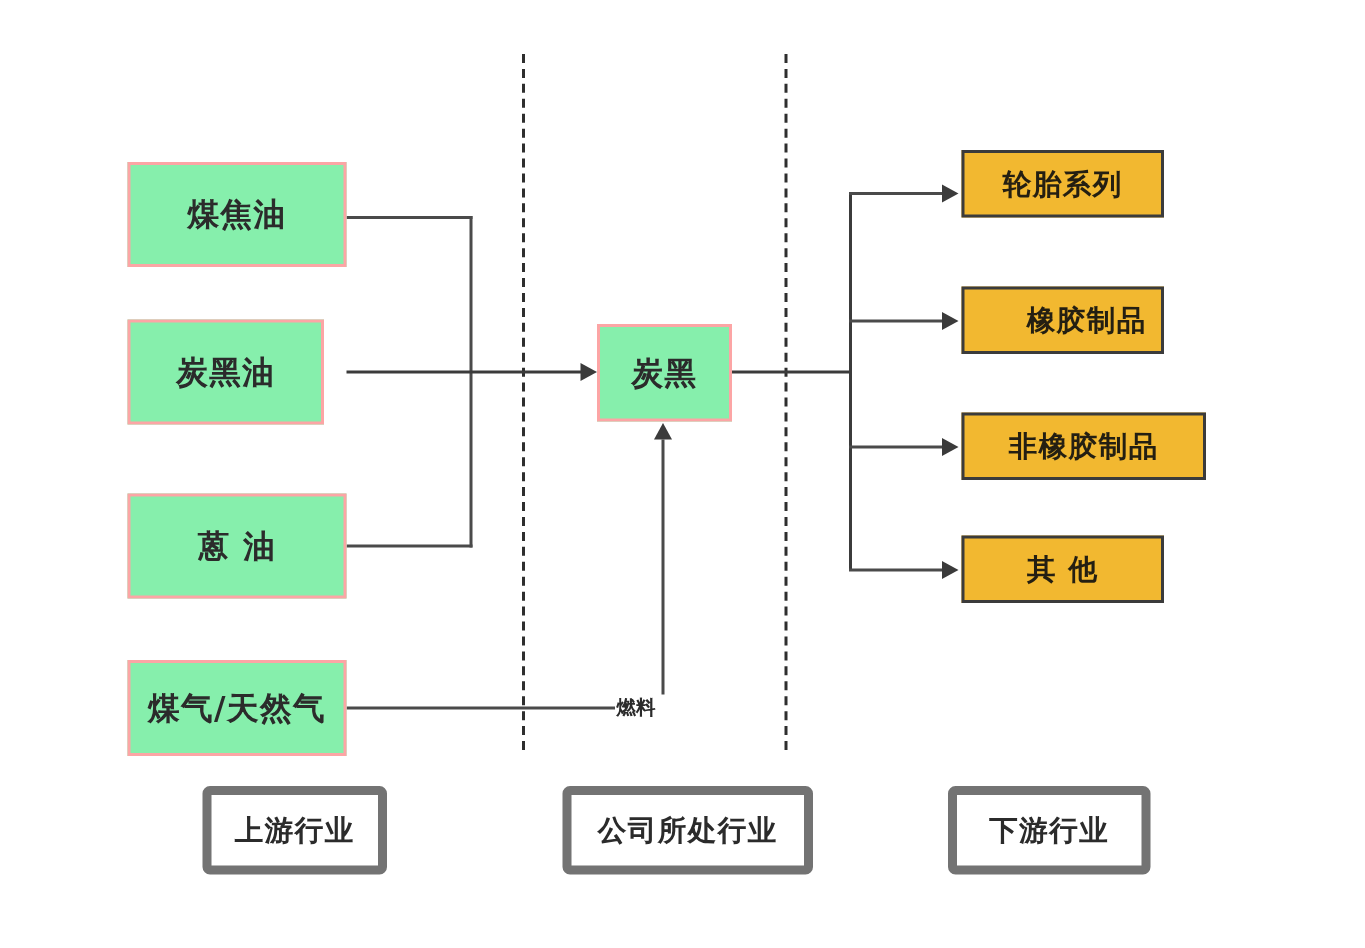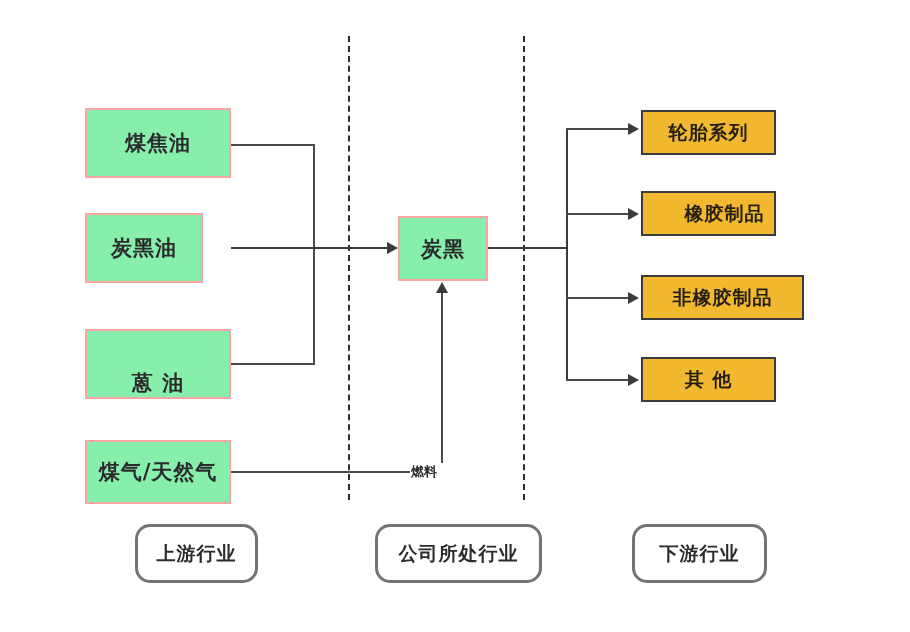--- a/index.html
+++ b/index.html
@@ -35,22 +35,22 @@
   .node.core {
     font-size: 21px;
   }
   .node.downstream {
     background: #f2b830;
     border: 2px solid #3b3b3b;
     font-size: 19px;
     color: #241f12;
   }
   .node.legend {
-    border: 3px solid #737373;
-    border-radius: 15px;
+    border: 6px solid #737373;
+    border-radius: 5px;
     font-size: 19px;
     background: #ffffff;
     align-items: center;
   }
   
   .hline {
     position: absolute;
     background: #3b3b3b;
     height: 2px;
     z-index: 2;
@@ -107,25 +107,25 @@
 
 <div id="canvas">
 
   <div class="divider" style="left:348px; top:36px; height:464px;"></div>
   <div class="divider" style="left:523px; top:36px; height:464px;"></div>
 
   <div class="node upstream" style="left:85px; top:108px; width:146px; height:70px;">
     <span>煤焦油</span>
   </div>
 
-  <div class="node upstream" style="left:85px; top:213px; width:118px; height:70px;">
+  <div class="node upstream" style="left:85px; top:213px; width:131px; height:70px;">
     <span>炭黑油</span>
   </div>
 
-  <div class="node upstream" style="left:85px; top:329px; width:146px; height:70px;align-items:flex-end;">
+  <div class="node upstream" style="left:85px; top:329px; width:146px; height:70px;">
     <span>蒽  油</span>
   </div>
 
   <div class="node upstream" style="left:85px; top:440px; width:146px; height:64px;">
     <span>煤气/天然气</span>
   </div>
 
   <div class="hline thin" style="left:231px; top:144px; width:84px;"></div>
 
   <div class="hline thin" style="left:231px; top:363px; width:84px;"></div>
@@ -152,21 +152,21 @@
 
   <div class="hline thin" style="left:566px; top:213px; width:64px;"></div>
   <div class="arrow-right" style="left:628px; top:208px;"></div>
 
   <div class="hline thin" style="left:566px; top:297px; width:64px;"></div>
   <div class="arrow-right" style="left:628px; top:292px;"></div>
 
   <div class="hline thin" style="left:566px; top:379px; width:64px;"></div>
   <div class="arrow-right" style="left:628px; top:374px;"></div>
 
-  <div class="node downstream" style="left:641px; top:110px; width:135px; height:45px;">
+  <div class="node downstream" style="left:641px; top:100px; width:135px; height:45px;">
     <span>轮胎系列</span>
   </div>
 
   <div class="node downstream" style="left:641px; top:191px; width:135px; height:45px;padding-left:32px;">
     <span>橡胶制品</span>
   </div>
 
   <div class="node downstream" style="left:641px; top:275px; width:163px; height:45px;">
     <span>非橡胶制品</span>
   </div>

